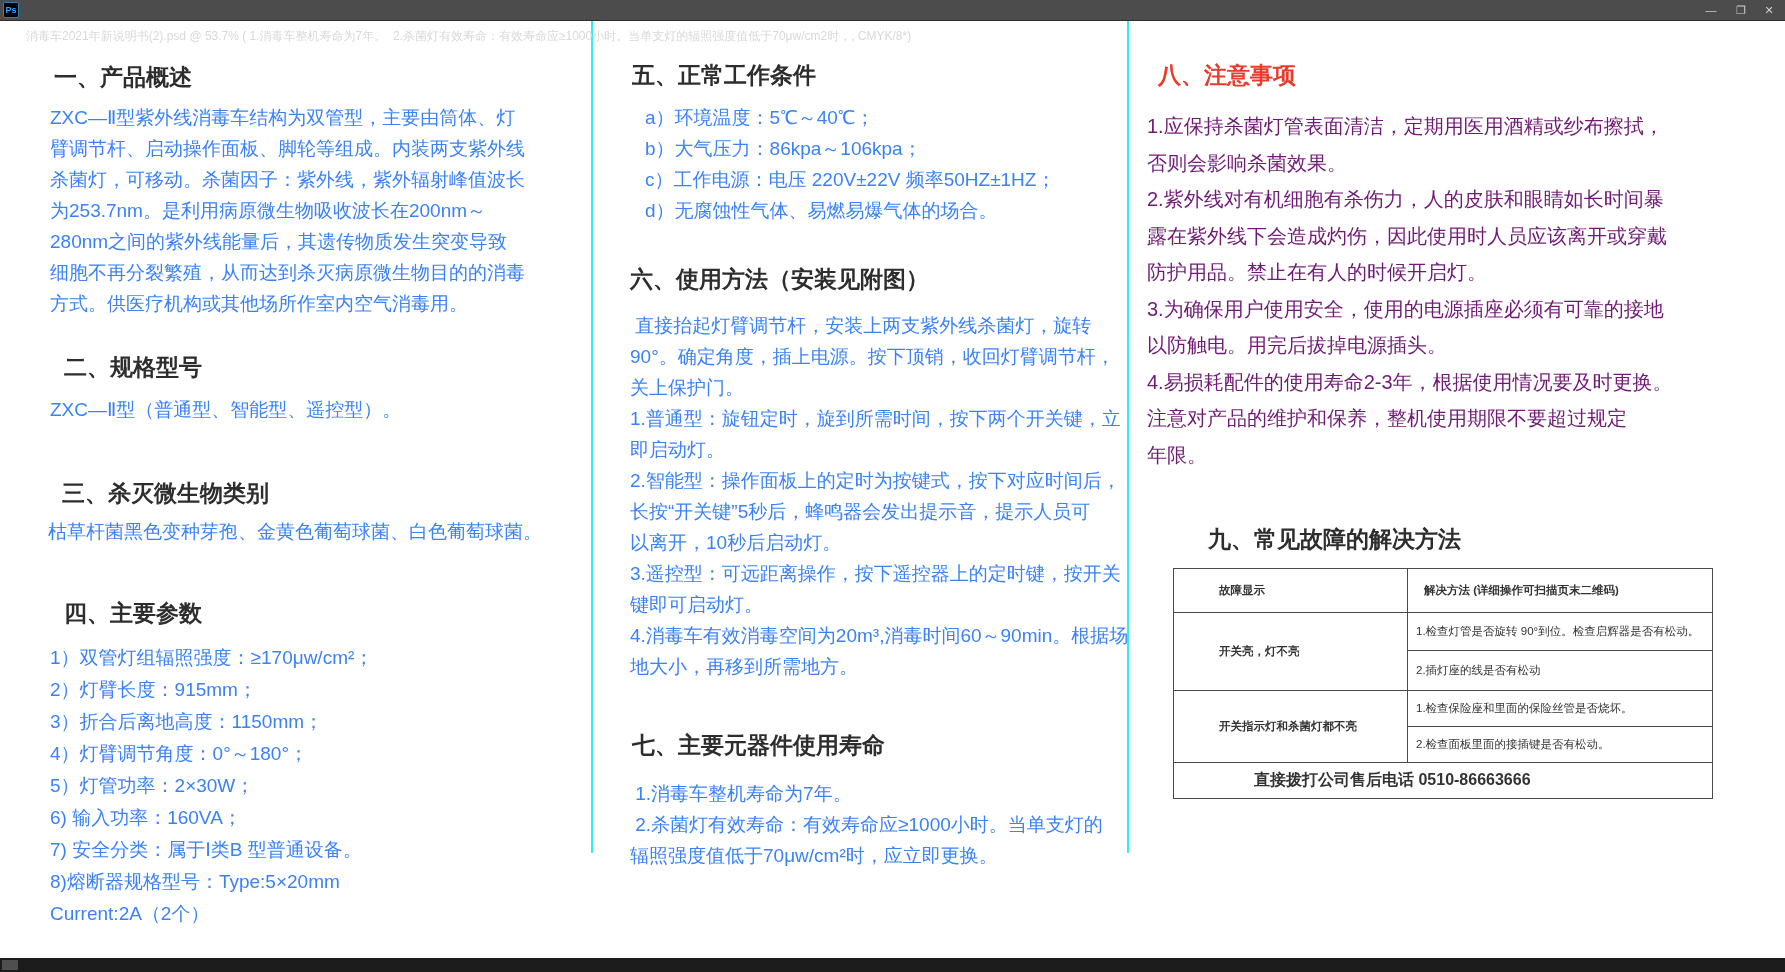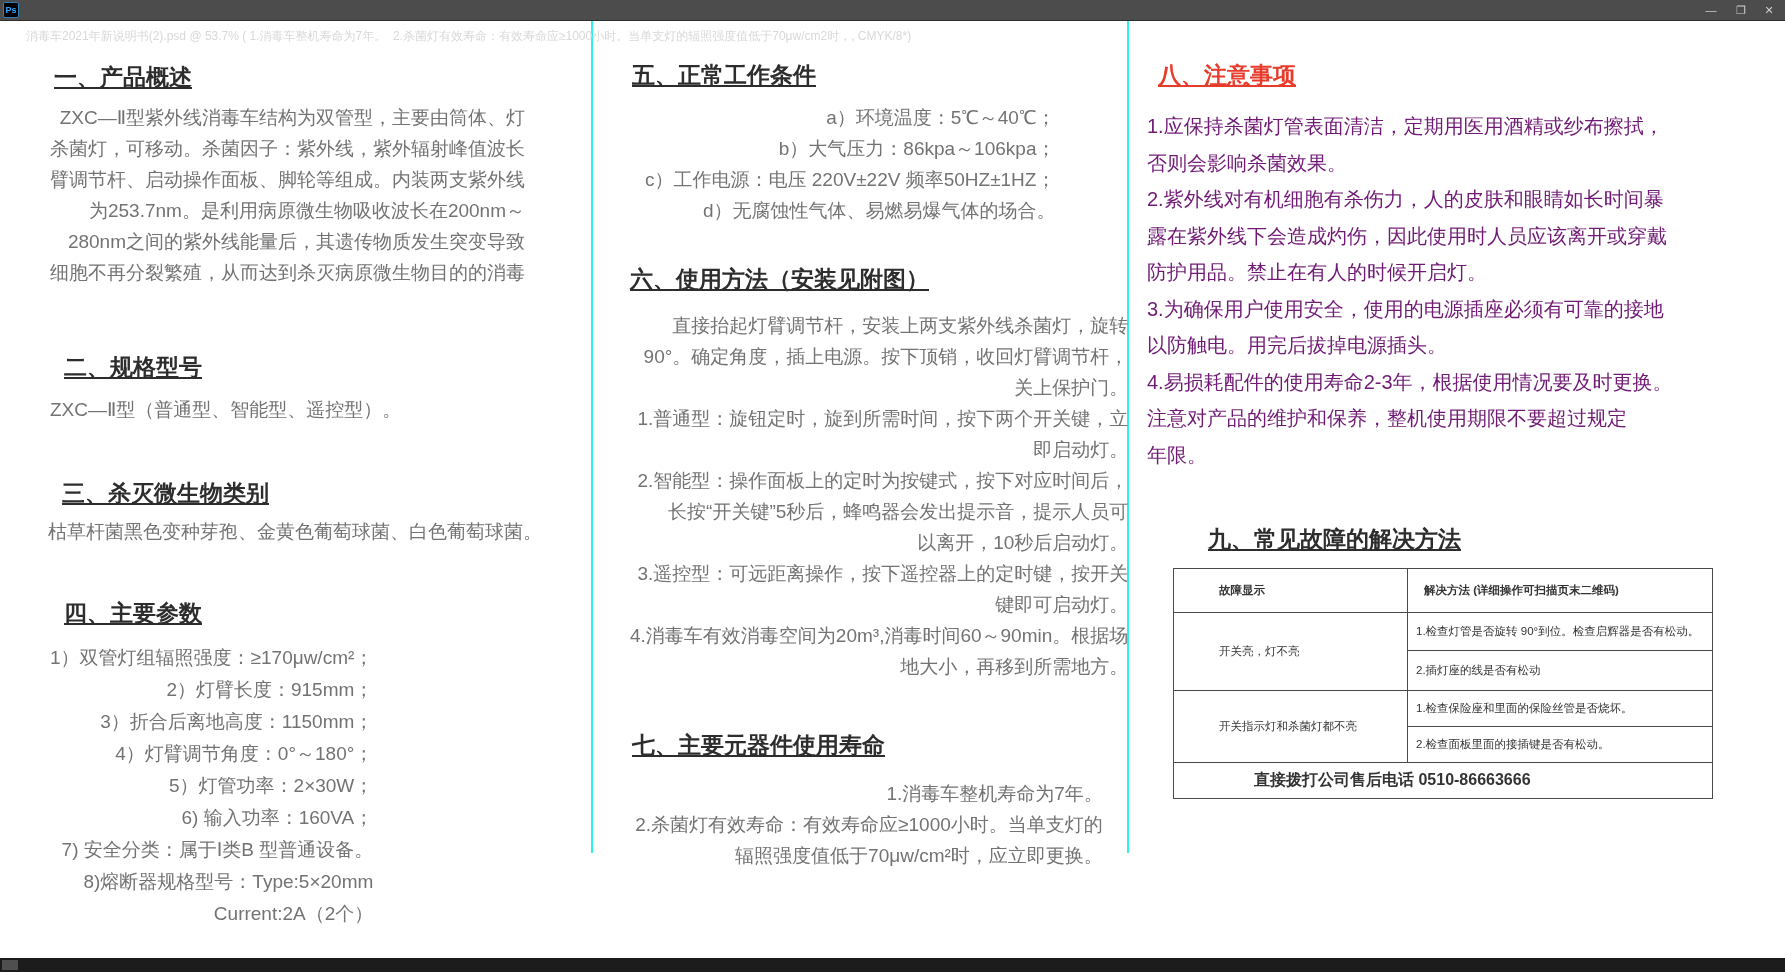--- a/index.html
+++ b/index.html
@@ -31,37 +31,37 @@
   #btn-close{right:4px;}
   
   #canvas{position:absolute;left:0;top:20px;width:1785px;height:938px;background:#ffffff;}
   .guide{position:absolute;top:20px;width:2px;height:833px;background:#2bf2ec;z-index:5;}
   #guide-1{left:591px;}
   #guide-2{left:1127px;}
   
   #bottombar{position:absolute;left:0;top:958px;width:1785px;height:14px;background:#1c1c1c;}
   #bottombar-left{position:absolute;left:2px;top:960px;width:16px;height:10px;background:#4f4f4f;}
   
-  .h{position:absolute;font-size:23px;font-weight:700;color:#2d2d2d;white-space:pre;z-index:10;text-decoration:underline;}
+  .h{position:absolute;font-size:23px;font-weight:700;color:#2d2d2d;white-space:pre;z-index:10;}
   .txt{position:absolute;white-space:pre;z-index:10;}
   .txt .ln{white-space:pre;}
-  .body19{font-size:19px;color:#737373;line-height:31px;text-align:right;}
+  .body19{font-size:19px;color:#3b82f6;line-height:31px;}
   .lh32{line-height:32px;margin-top:8px;}
   .red{color:#e73b2b;}
   .redlines{font-size:20px;color:#701a75;line-height:36.5px;}
   
   #fault-table{
     position:absolute;left:1173px;top:568px;width:540px;z-index:10;
     border-collapse:collapse;table-layout:fixed;border-radius:14px;
   }
   #fault-table td{
     border:1px solid #4a4a4a;color:#333333;font-size:11.5px;
     padding:0 4px 0 8px;vertical-align:middle;overflow:hidden;
   }
-  #fault-table td.f{width:184px;font-weight:400;padding-left:45px;}
+  #fault-table td.f{width:184px;font-weight:700;padding-left:45px;}
   #fault-table td.s{padding-left:8px;}
   #fault-table td.hdr{font-weight:700;}
   #fault-table td.hdr-s{padding-left:16px;}
   #fault-table td.tfooter{font-weight:700;font-size:16px;padding-left:80px;}
   tr.rh44{height:44px;} tr.rh38{height:38px;} tr.rh40{height:40px;} tr.rh36{height:36px;}
 </style>
 </head>
 <body>
 
 <div id="titlebar">
@@ -70,21 +70,21 @@
   <div class="winbtn" id="btn-min">—</div>
   <div class="winbtn" id="btn-max">❐</div>
   <div class="winbtn" id="btn-close">✕</div>
 </div>
 
 <div id="canvas"></div>
 <div class="guide" id="guide-1"></div>
 <div class="guide" id="guide-2"></div>
 
 <div class="h" style="left:54px;top:62px">一、产品概述</div>
-<div class="txt body19" style="left:50px;top:102px"><div class="ln">ZXC—Ⅱ型紫外线消毒车结构为双管型，主要由筒体、灯</div><div class="ln">杀菌灯，可移动。杀菌因子：紫外线，紫外辐射峰值波长</div><div class="ln">臂调节杆、启动操作面板、脚轮等组成。内装两支紫外线</div><div class="ln">为253.7nm。是利用病原微生物吸收波长在200nm～</div><div class="ln">280nm之间的紫外线能量后，其遗传物质发生突变导致</div><div class="ln">细胞不再分裂繁殖，从而达到杀灭病原微生物目的的消毒</div></div>
+<div class="txt body19" style="left:50px;top:102px"><div class="ln">ZXC—Ⅱ型紫外线消毒车结构为双管型，主要由筒体、灯</div><div class="ln">臂调节杆、启动操作面板、脚轮等组成。内装两支紫外线</div><div class="ln">杀菌灯，可移动。杀菌因子：紫外线，紫外辐射峰值波长</div><div class="ln">为253.7nm。是利用病原微生物吸收波长在200nm～</div><div class="ln">280nm之间的紫外线能量后，其遗传物质发生突变导致</div><div class="ln">细胞不再分裂繁殖，从而达到杀灭病原微生物目的的消毒</div><div class="ln">方式。供医疗机构或其他场所作室内空气消毒用。</div></div>
 
 <div class="h" style="left:64px;top:352px">二、规格型号</div>
 <div class="txt body19" style="left:50px;top:394px">ZXC—Ⅱ型（普通型、智能型、遥控型）。</div>
 
 <div class="h" style="left:62px;top:478px">三、杀灭微生物类别</div>
 <div class="txt body19" style="left:48px;top:516px">枯草杆菌黑色变种芽孢、金黄色葡萄球菌、白色葡萄球菌。</div>
 
 <div class="h" style="left:64px;top:598px">四、主要参数</div>
 <div class="txt body19 lh32" style="left:50px;top:634px"><div class="ln">1）双管灯组辐照强度：≥170μw/cm²；</div><div class="ln">2）灯臂长度：915mm；</div><div class="ln">3）折合后离地高度：1150mm；</div><div class="ln">4）灯臂调节角度：0°～180°；</div><div class="ln">5）灯管功率：2×30W；</div><div class="ln">6) 输入功率：160VA；</div><div class="ln">7) 安全分类：属于Ⅰ类B 型普通设备。</div><div class="ln">8)熔断器规格型号：Type:5×20mm</div><div class="ln">Current:2A（2个）</div></div>
 

